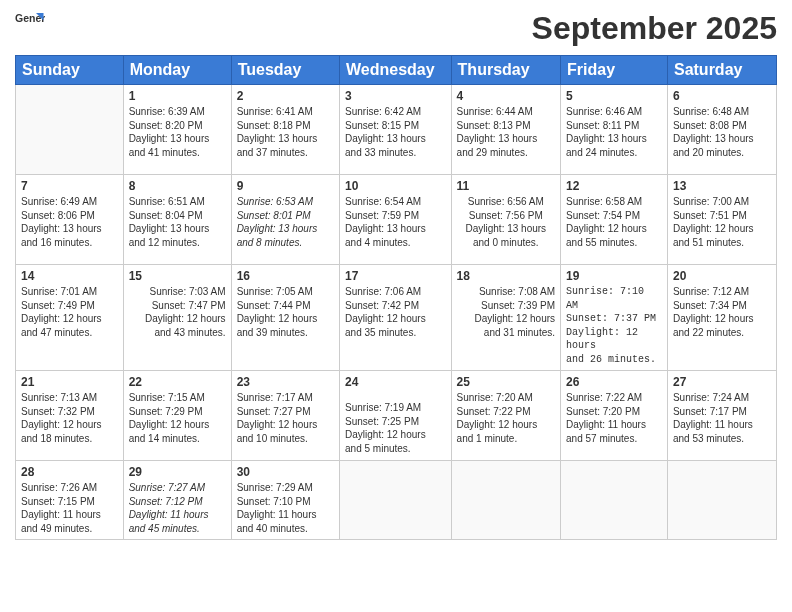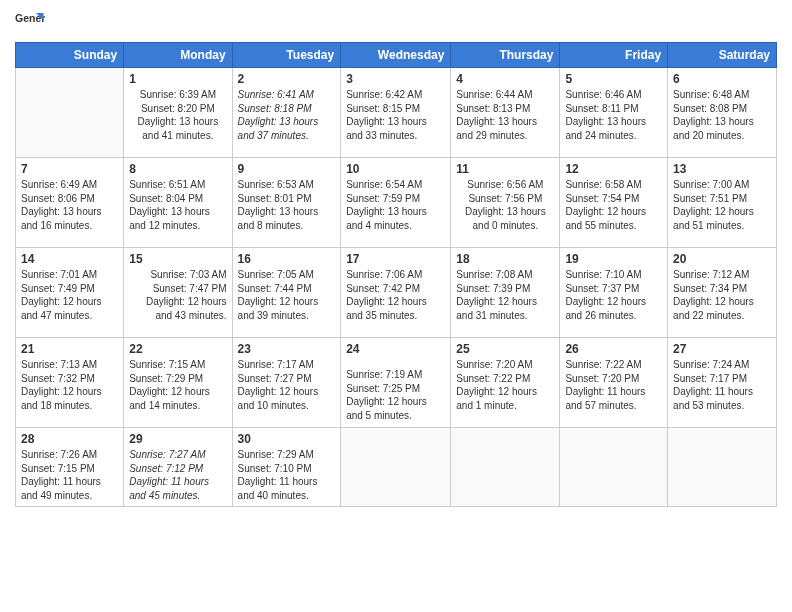--- a/index.html
+++ b/index.html
@@ -42,23 +42,23 @@
       color: #555;
     }
     .calendar {
       width: 100%;
       border-collapse: collapse;
       font-size: 10.5px;
     }
     .calendar th {
       background-color: #3a7bd5;
       color: white;
-      text-align: right;
+      text-align: left;
       padding: 5px 6px;
-      font-size: 12px;
+      font-size: 16px;
       font-weight: bold;
       border: 1px solid #2a60b0;
       margin-left: 40px;
     }
     .calendar td {
       border: 1px solid #ccc;
       vertical-align: top;
       padding: 4px 5px;
       width: 113px;
       min-height: 80px;
@@ -90,48 +90,49 @@
 
 <div class="container">
   <div class="header">
     <div class="logo">
       <svg class="logo-icon" viewBox="0 0 40 32">
         <text x="0" y="16" font-size="14" font-weight="bold" fill="#333">General</text>
         <polygon points="28,4 38,4 38,14" fill="#3a7bd5"></polygon>
       </svg>
     </div>
     <div class="title-block">
+      <div class="month-title">September 2025</div>
     </div>
   </div>
 
   <table class="calendar">
     <thead>
       <tr>
         <th>Sunday</th>
         <th>Monday</th>
         <th>Tuesday</th>
         <th>Wednesday</th>
         <th>Thursday</th>
         <th>Friday</th>
         <th>Saturday</th>
       </tr>
     </thead>
     <tbody id="calendar-body">
     <tr class="week-row">
           <td class="empty"></td>
           <td>
             <div class="day-num">1</div>
-            <div class="day-info" style="white-space: pre-line; text-align: center;">Sunrise: 6:39 AM
+            <div class="day-info" style="white-space: pre-line;">Sunrise: 6:39 AM
 Sunset: 8:20 PM
 Daylight: 13 hours
 and 41 minutes.</div>
           </td>
           <td>
             <div class="day-num">2</div>
-            <div class="day-info" style="white-space: pre-line; font-style: italic;">Sunrise: 6:41 AM
+            <div class="day-info" style="white-space: pre-line;">Sunrise: 6:41 AM
 Sunset: 8:18 PM
 Daylight: 13 hours
 and 37 minutes.</div>
           </td>
           <td>
             <div class="day-num">3</div>
             <div class="day-info" style="white-space: pre-line;">Sunrise: 6:42 AM
 Sunset: 8:15 PM
 Daylight: 13 hours
 and 33 minutes.</div>
@@ -168,21 +169,21 @@
           </td>
           <td>
             <div class="day-num">8</div>
             <div class="day-info" style="white-space: pre-line;">Sunrise: 6:51 AM
 Sunset: 8:04 PM
 Daylight: 13 hours
 and 12 minutes.</div>
           </td>
           <td>
             <div class="day-num">9</div>
-            <div class="day-info" style="white-space: pre-line;">Sunrise: 6:53 AM
+            <div class="day-info" style="white-space: pre-line; font-style: italic;">Sunrise: 6:53 AM
 Sunset: 8:01 PM
 Daylight: 13 hours
 and 8 minutes.</div>
           </td>
           <td>
             <div class="day-num">10</div>
             <div class="day-info" style="white-space: pre-line;">Sunrise: 6:54 AM
 Sunset: 7:59 PM
 Daylight: 13 hours
 and 4 minutes.</div>
@@ -233,28 +234,28 @@
           </td>
           <td>
             <div class="day-num">17</div>
             <div class="day-info" style="white-space: pre-line;">Sunrise: 7:06 AM
 Sunset: 7:42 PM
 Daylight: 12 hours
 and 35 minutes.</div>
           </td>
           <td>
             <div class="day-num">18</div>
-            <div class="day-info" style="white-space: pre-line;">Sunrise: 7:08 AM
+            <div class="day-info" style="white-space: pre-line; text-align: right;">Sunrise: 7:08 AM
 Sunset: 7:39 PM
 Daylight: 12 hours
 and 31 minutes.</div>
           </td>
           <td>
             <div class="day-num">19</div>
-            <div class="day-info" style="white-space: pre-line;">Sunrise: 7:10 AM
+            <div class="day-info" style="white-space: pre-line; font-family: Liberation Mono, monospace;">Sunrise: 7:10 AM
 Sunset: 7:37 PM
 Daylight: 12 hours
 and 26 minutes.</div>
           </td>
           <td>
             <div class="day-num">20</div>
             <div class="day-info" style="white-space: pre-line;">Sunrise: 7:12 AM
 Sunset: 7:34 PM
 Daylight: 12 hours
 and 22 minutes.</div>

